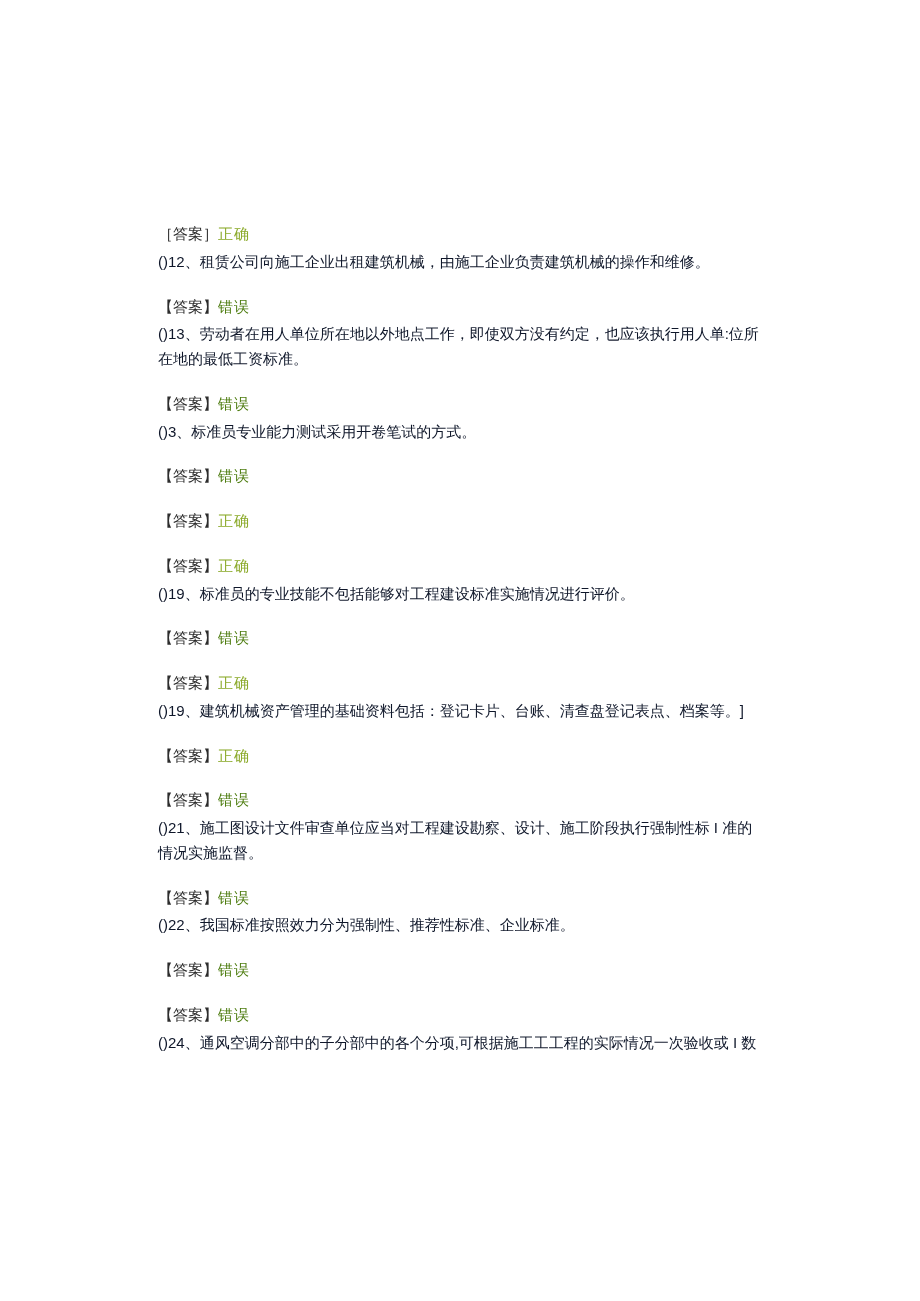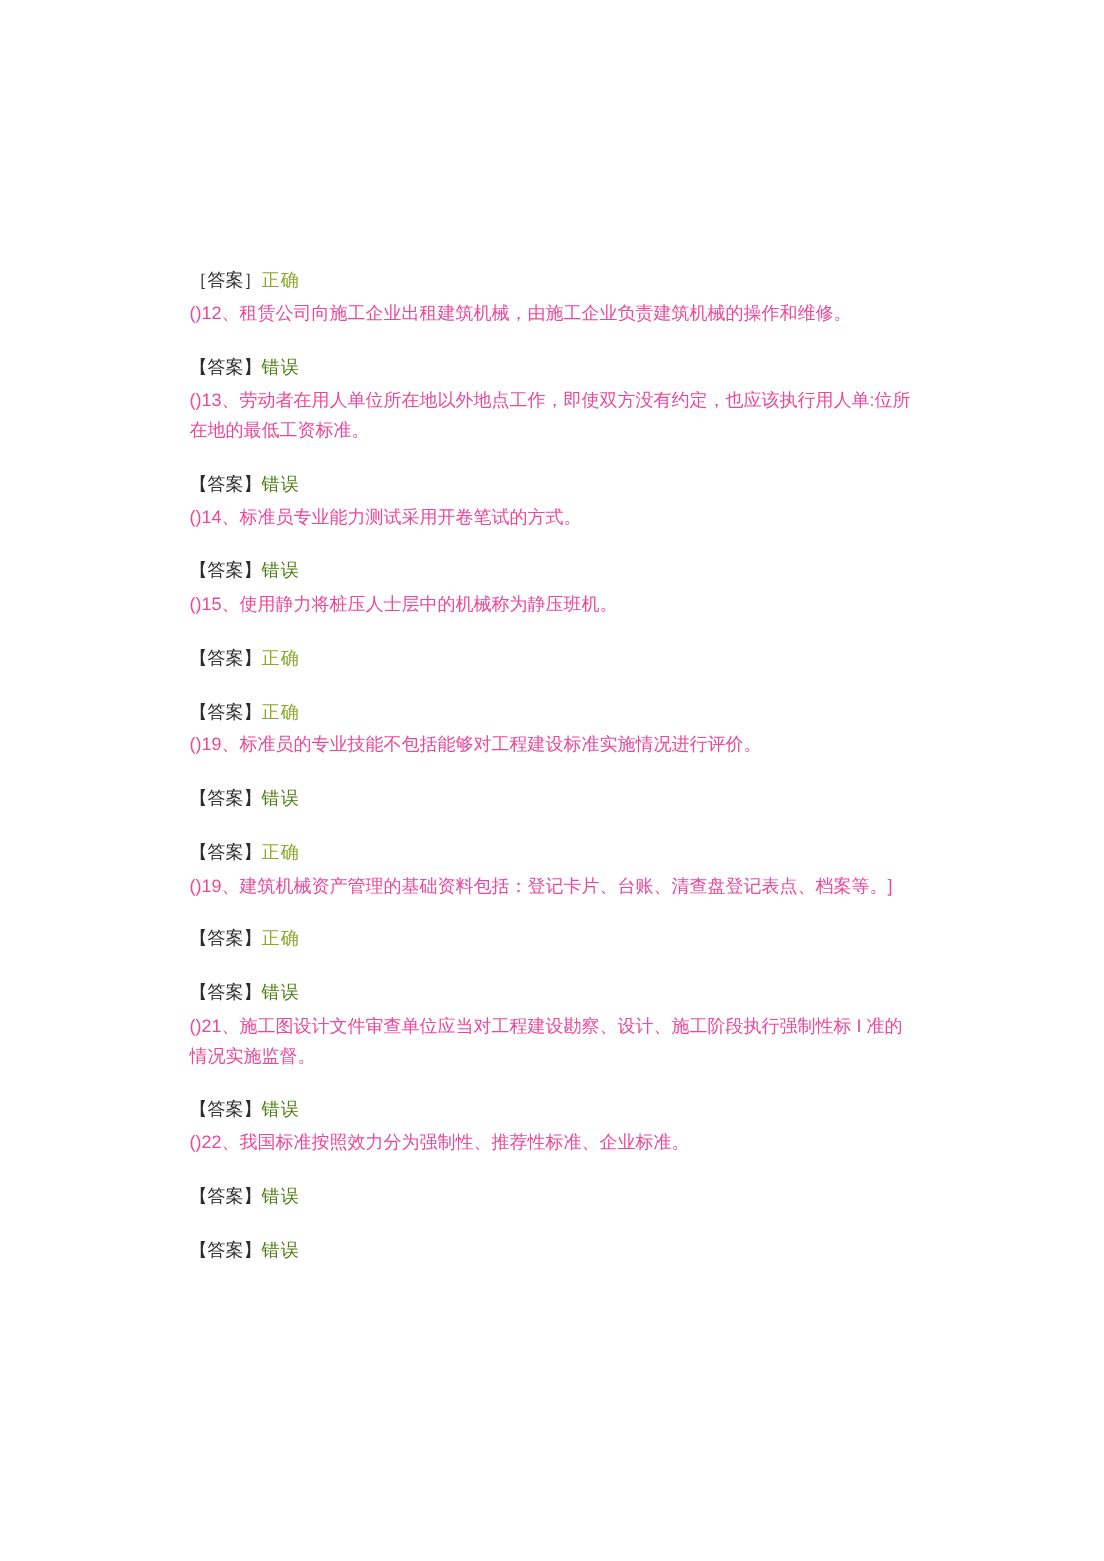--- a/index.html
+++ b/index.html
@@ -26,43 +26,42 @@
   }
   .ans-label {
     color: #2d2d2d;
   }
   .ans-val {
     letter-spacing: 1px;
   }
   .ans-correct { color: #8aa928; }
   .ans-wrong   { color: #4d7c0f; }
   .q-text {
-    color: #ec4899;
+    color: #0f172a;
     margin: 0;
   }
 </style>
 </head>
 <body>
 
 <div class="page" id="page">
     <div class="block">
       <div class="ans-line"><span class="ans-label">［答案］</span><span class="ans-val ans-correct">正确</span></div>
       <p class="q-text">()12、租赁公司向施工企业出租建筑机械，由施工企业负责建筑机械的操作和维修。</p>
     </div>
     <div class="block">
       <div class="ans-line"><span class="ans-label">【答案】</span><span class="ans-val ans-wrong">错误</span></div>
       <p class="q-text">()13、劳动者在用人单位所在地以外地点工作，即使双方没有约定，也应该执行用人单:位所在地的最低工资标准。</p>
     </div>
     <div class="block">
       <div class="ans-line"><span class="ans-label">【答案】</span><span class="ans-val ans-wrong">错误</span></div>
-      <p class="q-text">()14、标准员专业能力测试采用开卷笔试的方式。</p>
+      <p class="q-text">()3、标准员专业能力测试采用开卷笔试的方式。</p>
     </div>
     <div class="block">
       <div class="ans-line"><span class="ans-label">【答案】</span><span class="ans-val ans-wrong">错误</span></div>
-      <p class="q-text">()15、使用静力将桩压人士层中的机械称为静压班机。</p>
     </div>
     <div class="block">
       <div class="ans-line"><span class="ans-label">【答案】</span><span class="ans-val ans-correct">正确</span></div>
     </div>
     <div class="block">
       <div class="ans-line"><span class="ans-label">【答案】</span><span class="ans-val ans-correct">正确</span></div>
       <p class="q-text">()19、标准员的专业技能不包括能够对工程建设标准实施情况进行评价。</p>
     </div>
     <div class="block">
       <div class="ans-line"><span class="ans-label">【答案】</span><span class="ans-val ans-wrong">错误</span></div>
@@ -80,14 +79,15 @@
     </div>
     <div class="block">
       <div class="ans-line"><span class="ans-label">【答案】</span><span class="ans-val ans-wrong">错误</span></div>
       <p class="q-text">()22、我国标准按照效力分为强制性、推荐性标准、企业标准。</p>
     </div>
     <div class="block">
       <div class="ans-line"><span class="ans-label">【答案】</span><span class="ans-val ans-wrong">错误</span></div>
     </div>
     <div class="block">
       <div class="ans-line"><span class="ans-label">【答案】</span><span class="ans-val ans-wrong">错误</span></div>
+      <p class="q-text">()24、通风空调分部中的子分部中的各个分项,可根据施工工工程的实际情况一次验收或 I 数</p>
     </div>
   </div>
 
 </body></html>

